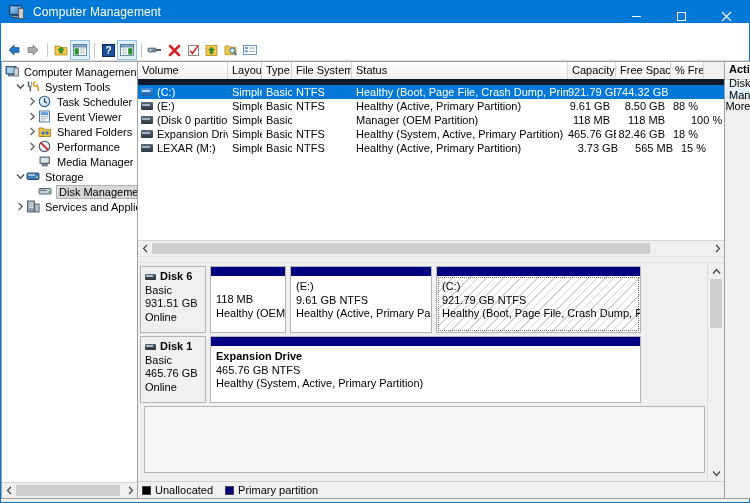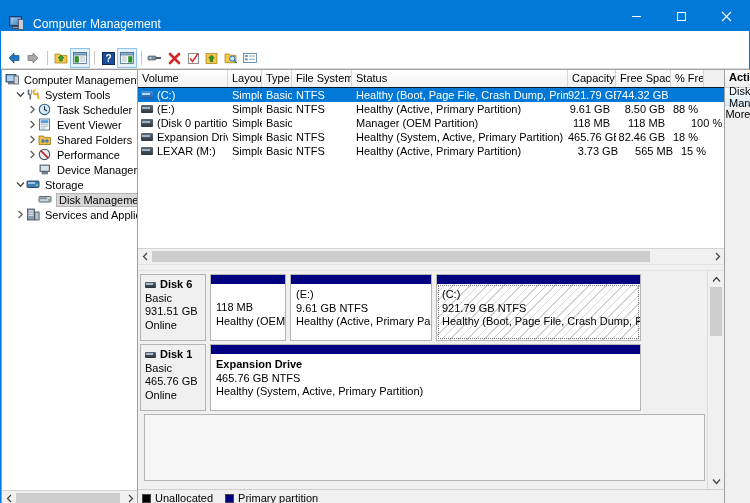--- a/index.html
+++ b/index.html
@@ -7,21 +7,21 @@
     width:750px;height:503px;overflow:hidden;
     font-family:"Liberation Sans", sans-serif;
     font-size:11px;
     background:#f0f0f0;
     -webkit-font-smoothing:antialiased;
   }
   .app{position:relative;width:750px;height:503px;background:#f0f0f0;
        border:1px solid #0078d7;box-sizing:border-box;}
 
   
-  .titlebar{height:30px;background:#0078d7;display:flex;align-items:flex-end;
+  .titlebar{height:22px;background:#0078d7;display:flex;align-items:center;
             position:relative;}
   .title-icon{width:16px;height:16px;margin-left:8px;margin-right:8px;
               position:relative;flex:none;}
   .ti-mon{position:absolute;left:0;top:1px;width:13px;height:10px;
           background:#5a8fc8;border:1px solid #1d3c66;box-sizing:border-box;}
   .ti-mon:after{content:"";position:absolute;left:1px;top:1px;right:1px;bottom:1px;
           background:linear-gradient(135deg,#9fd0f5 0%,#3e7ab8 100%);}
   .ti-base{position:absolute;left:3px;top:11px;width:8px;height:3px;background:#8a9bb0;
            border:1px solid #3d4f63;box-sizing:border-box;}
   .ti-side{position:absolute;left:9px;top:4px;width:6px;height:11px;background:#c9ced6;
@@ -63,21 +63,21 @@
   .trow.sel .tlabel{background:#d8d8d8;outline:1px solid #b4b4b4;padding:0 2px;}
   .tree-hscroll{height:15px;background:#f0f0f0;border-top:1px solid #d4d4d4;
                 display:flex;align-items:center;}
 
   
   .center{flex:1;display:flex;flex-direction:column;background:#fff;
           border:1px solid #a0a0a0;box-sizing:border-box;}
   
   .listview{height:194px;position:relative;background:#fff;display:flex;flex-direction:column;}
   .lv-head{display:flex;height:17px;background:#f0f0f0;
-           border-bottom:1px solid #0f172a;font-size:11px;}
+           border-bottom:6px solid #0f172a;font-size:11px;}
   .lv-head .hc{border-right:1px solid #d6d6d6;padding:2px 0 0 4px;box-sizing:border-box;
                overflow:hidden;white-space:nowrap;background:linear-gradient(#ffffff,#f1f1f1);}
   .lv-rows{flex:1;overflow:hidden;}
   .lvrow{display:flex;height:14px;font-size:11px;align-items:center;white-space:nowrap;}
   .lvrow .c{overflow:hidden;padding-left:4px;box-sizing:border-box;}
   .lvrow .c.vol{display:flex;align-items:center;padding-left:3px;}
   .volicon{width:12px;height:8px;flex:none;margin-right:4px;border-radius:1px;
            background:linear-gradient(#5f6b77,#2e3740);position:relative;}
   .volicon:after{content:"";position:absolute;left:1px;top:2px;width:8px;height:2px;
                  background:#9fb3c6;}
@@ -348,21 +348,21 @@
             <span class="tlabel">Performance</span>
           </div>
           <div class="trow">
             <span class="tw ind2"></span>
             <span class="chev"></span>
             <span class="ticon"><svg width="15" height="13" viewBox="0 0 15 13">
                 <rect x="2" y="2" width="9.5" height="6.5" fill="#9aa8b6" stroke="#465360" stroke-width=".8"></rect>
            <rect x="3" y="3" width="7.5" height="4.5" fill="#dbe3ea"></rect>
            <rect x="4" y="9" width="5.5" height="2" fill="#8894a2" stroke="#465360" stroke-width=".6"></rect>
               </svg></span>
-            <span class="tlabel">Device Manager</span>
+            <span class="tlabel">Media Manager</span>
           </div>
           <div class="trow">
             <span class="tw ind1"></span>
             <span class="chev">
               <svg width="9" height="7" viewBox="0 0 9 7">
                 <path d="M1 1.5 L4.5 5.3 L8 1.5" stroke="#4a4a4a" stroke-width="1.3" fill="none"></path>
               </svg>
             </span>
             <span class="ticon"><svg width="15" height="13" viewBox="0 0 15 13">
                 <rect x="1" y="3" width="12" height="6.5" rx="1" fill="#3e7fb5" stroke="#1d415f" stroke-width=".9"></rect>

